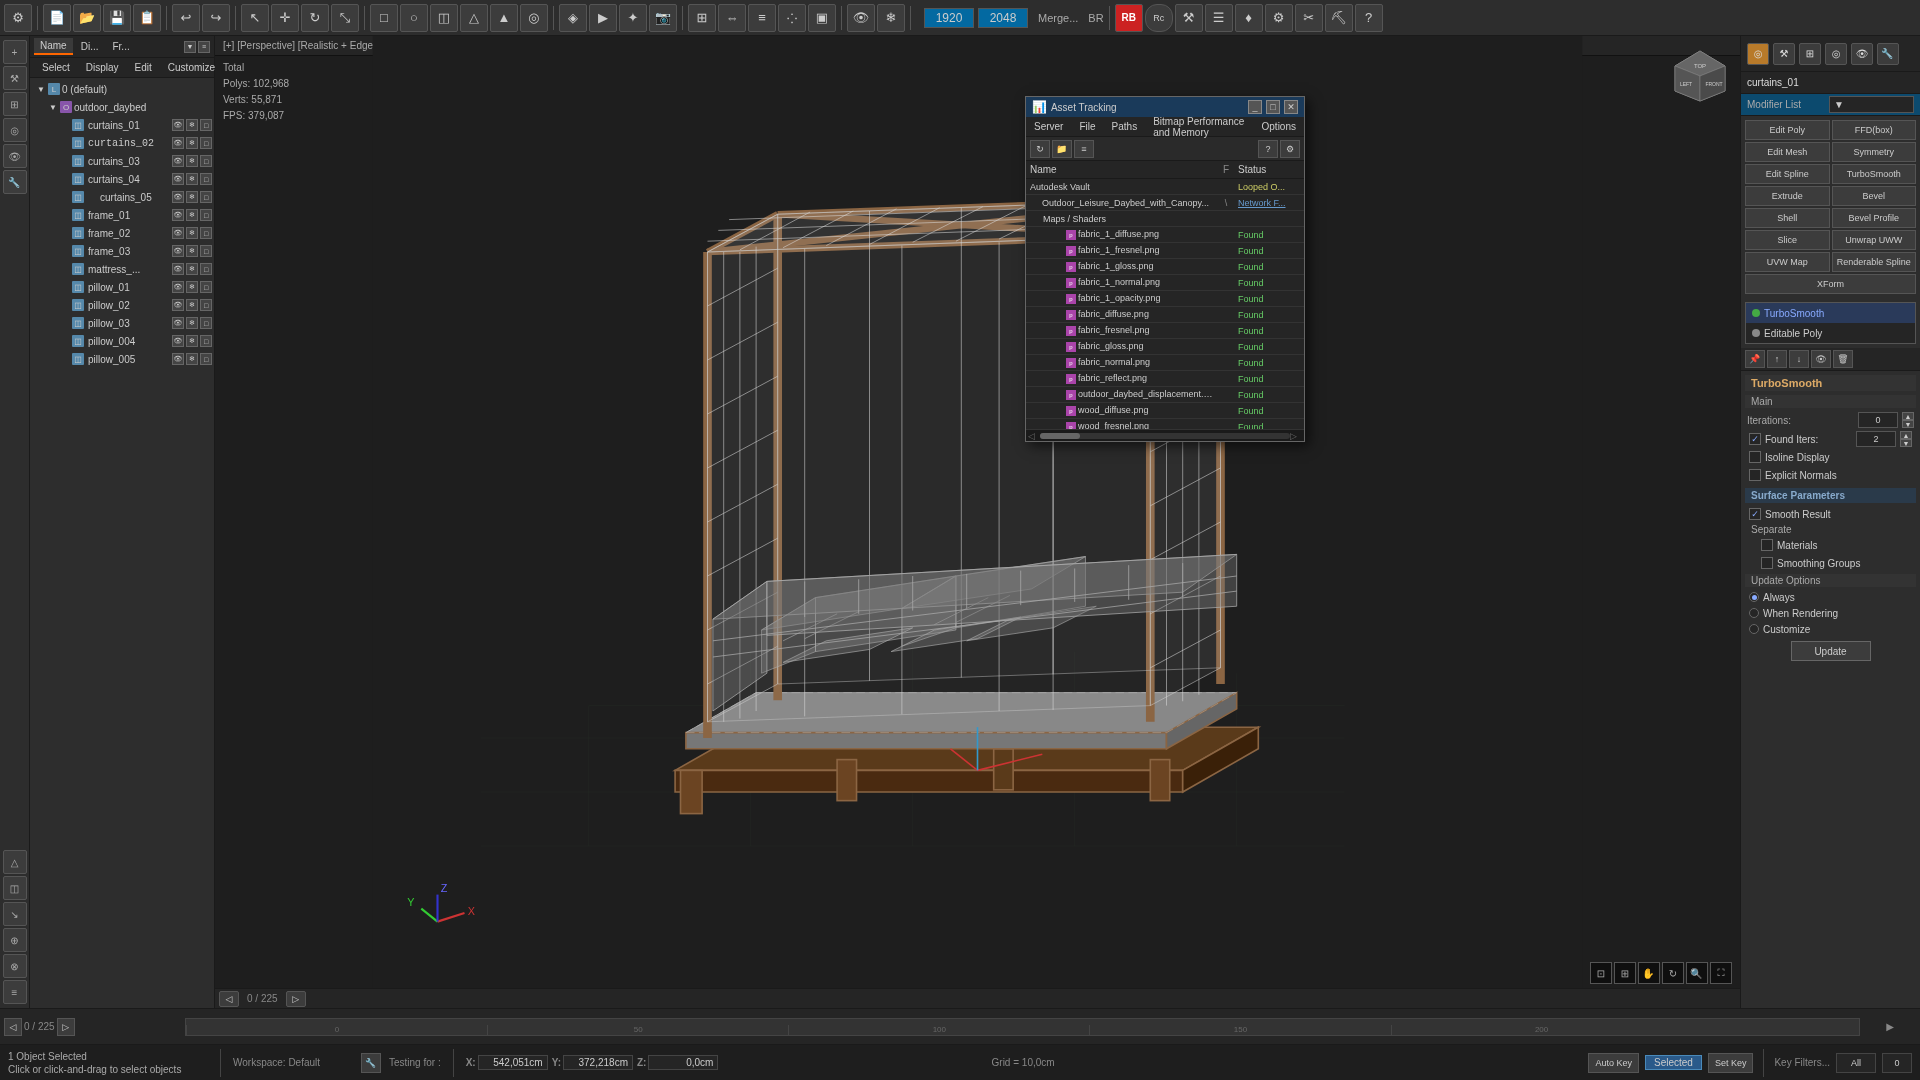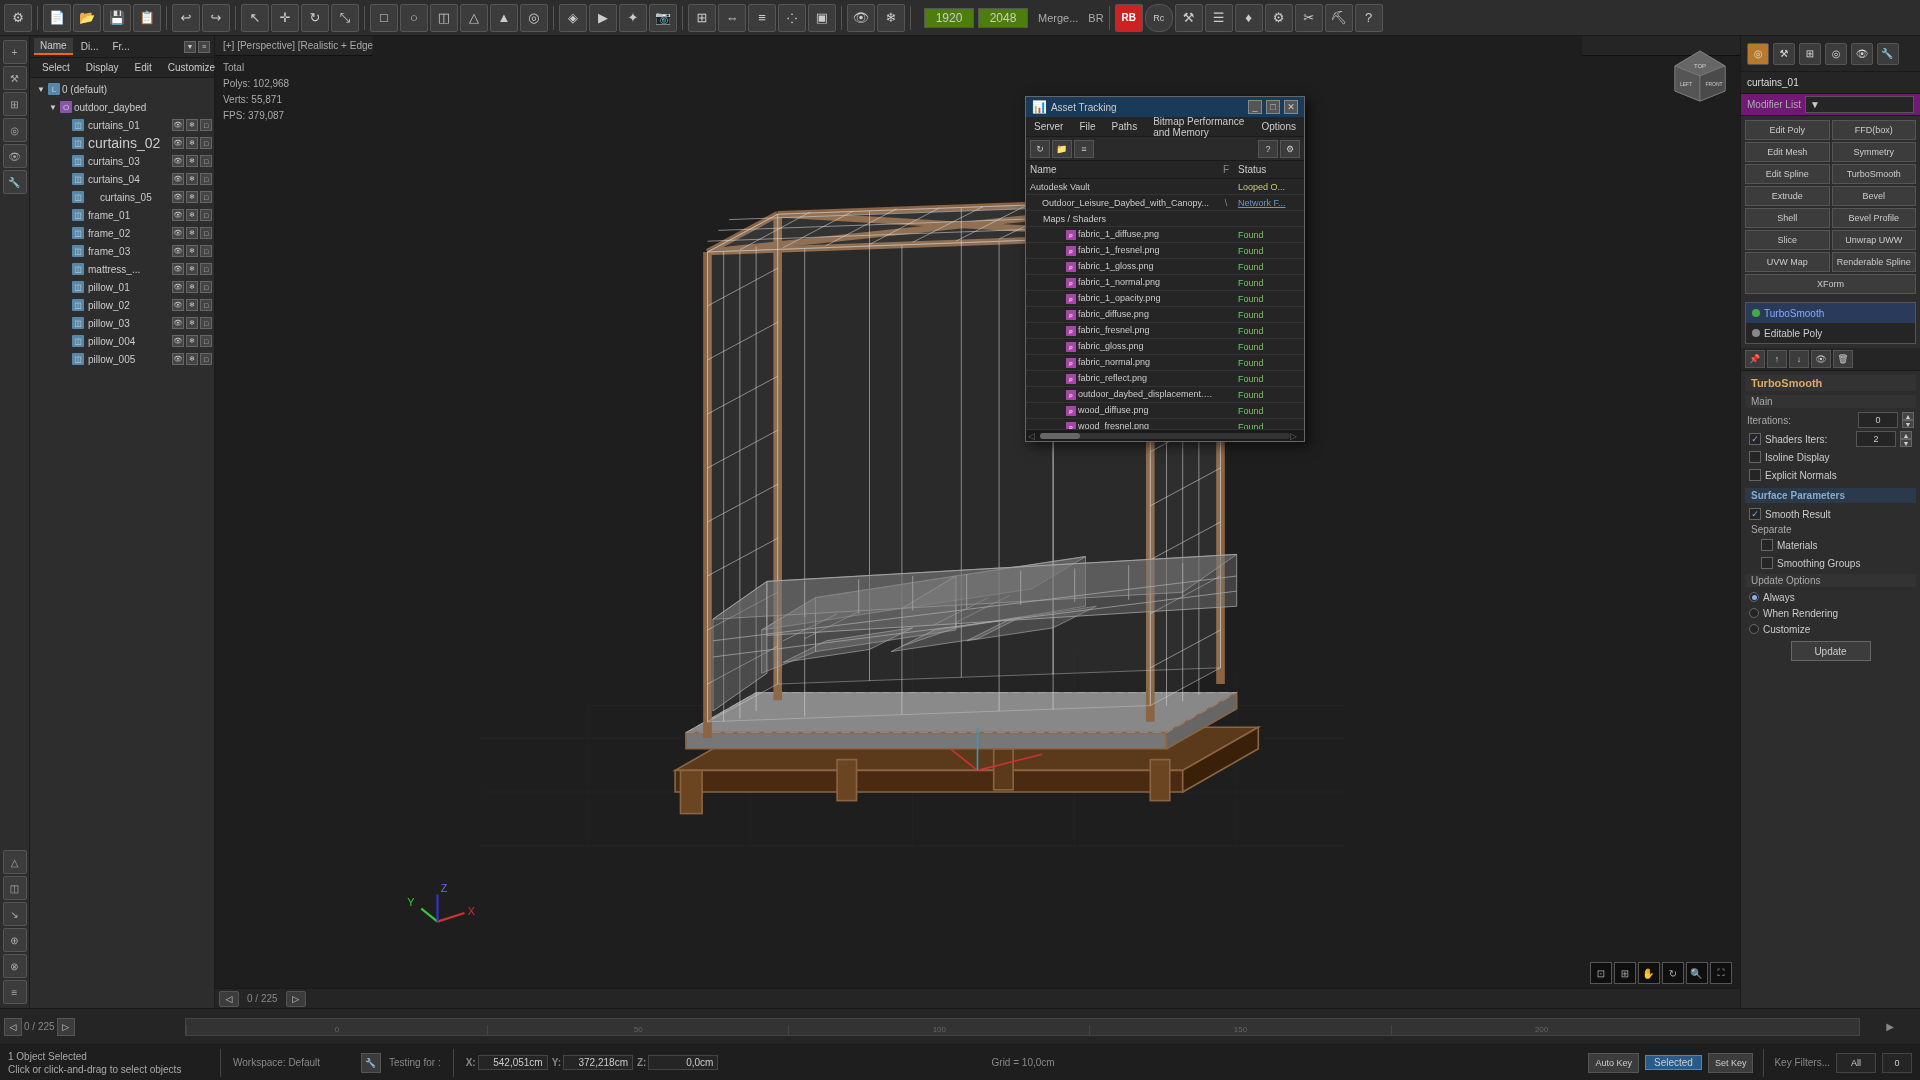--- a/index.html
+++ b/index.html
@@ -46,21 +46,21 @@
     }
     .toolbar-coords {
       display: flex;
       align-items: center;
       gap: 4px;
       margin-left: 8px;
       font-size: 12px;
       color: #ccc;
     }
     .coords-box {
-      background: #4d7c0f;
+      background: #0369a1;
       border: 1px solid #555;
       padding: 2px 6px;
       min-width: 50px;
       text-align: center;
     }
 
     
     #main-layout {
       display: flex;
       width: 100%;
@@ -229,26 +229,27 @@
       border-radius: 2px;
       display: flex;
       align-items: center;
       justify-content: center;
       font-size: 10px;
       cursor: pointer;
       color: #ddd;
     }
     #modifier-list-header {
       height: 22px;
-      background: #701a75;
+      background: #0c4a6e;
       display: flex;
       align-items: center;
       padding: 0 6px;
       border-bottom: 1px solid #1a1a1a;
       font-size: 10px;
+      gap: 24px;
     }
     #modifier-list-dropdown {
       flex: 1;
       background: #252525;
       border: 1px solid #555;
       padding: 2px 4px;
       font-size: 10px;
       color: #ccc;
       cursor: pointer;
     }
@@ -852,21 +853,21 @@
       <span style="font-size:10px;margin-left:2px;">curtains_01</span>
       <div class="tree-controls">
         <div class="tree-ctrl-btn">👁</div>
         <div class="tree-ctrl-btn">❄</div>
         <div class="tree-ctrl-btn">□</div>
       </div>
     </div>
           <div class="tree-item" style="padding-left: 28px;">
       <div class="tree-expand" style="width:10px;"></div>
       <div class="tree-icon" style="background:#5588aa;">◫</div>
-      <span style="font-size:14px;margin-left:2px;">curtains_02</span>
+      <span style="font-size:10px;margin-left:2px;font-family:Liberation Mono, monospace;">curtains_02</span>
       <div class="tree-controls">
         <div class="tree-ctrl-btn">👁</div>
         <div class="tree-ctrl-btn">❄</div>
         <div class="tree-ctrl-btn">□</div>
       </div>
     </div>
           <div class="tree-item" style="padding-left: 28px;">
       <div class="tree-expand" style="width:10px;"></div>
       <div class="tree-icon" style="background:#5588aa;">◫</div>
       <span style="font-size:10px;margin-left:2px;">curtains_03</span>
@@ -1379,21 +1380,21 @@
         <span class="param-label">Iterations:</span>
         <input class="param-input" type="text" value="0" style="">
         <div class="param-spinner">
           <div class="spin-btn">▲</div>
           <div class="spin-btn">▼</div>
         </div>
       </div>
 
       <div class="checkbox-row">
         <div class="cb checked"></div>
-        <span>Shaders Iters:</span>
+        <span>Found Iters:</span>
         <input class="param-input" type="text" value="2" style="margin-left: auto;">
         <div class="param-spinner">
           <div class="spin-btn">▲</div>
           <div class="spin-btn">▼</div>
         </div>
       </div>
 
       <div class="checkbox-row">
         <div class="cb"></div>
         <span>Isoline Display</span>

